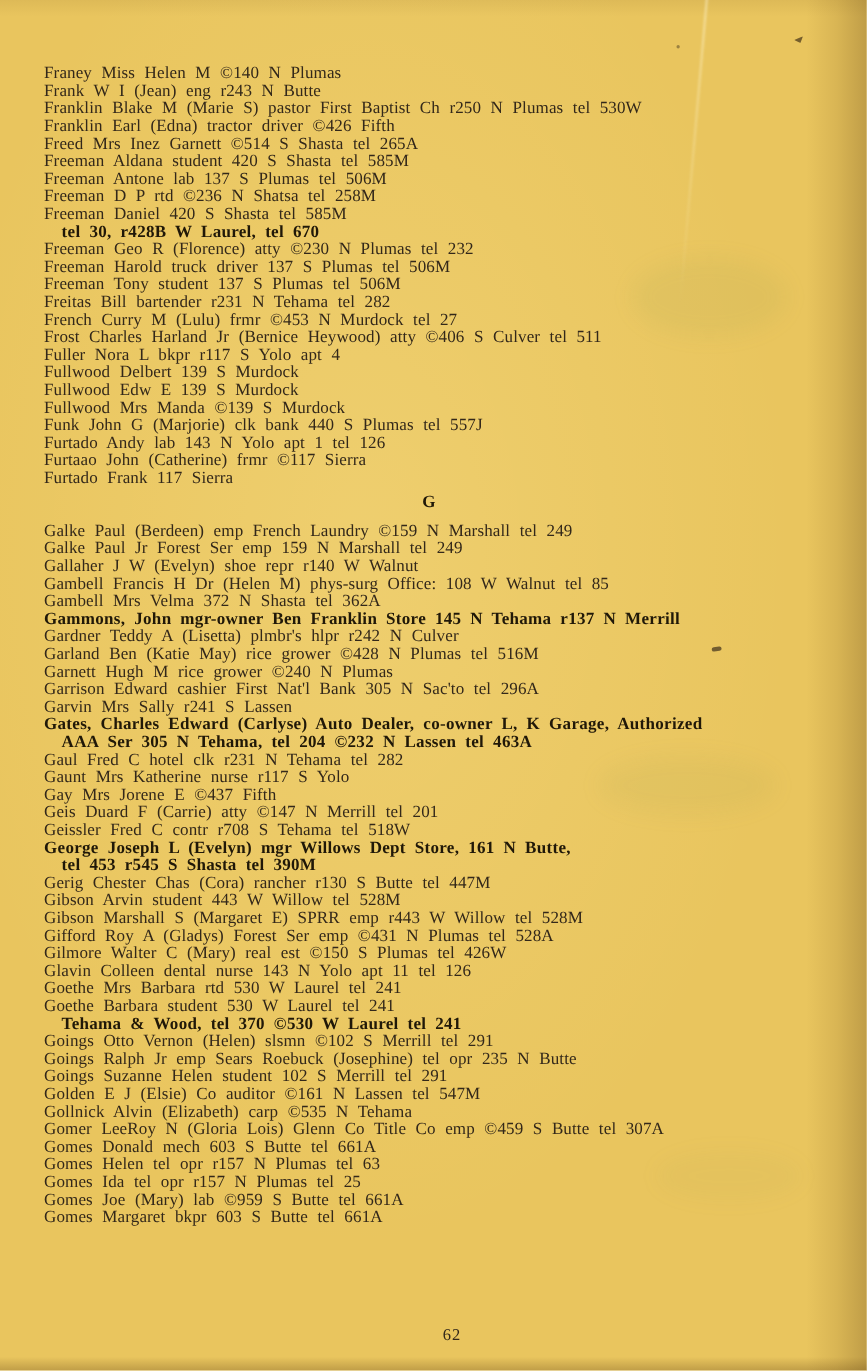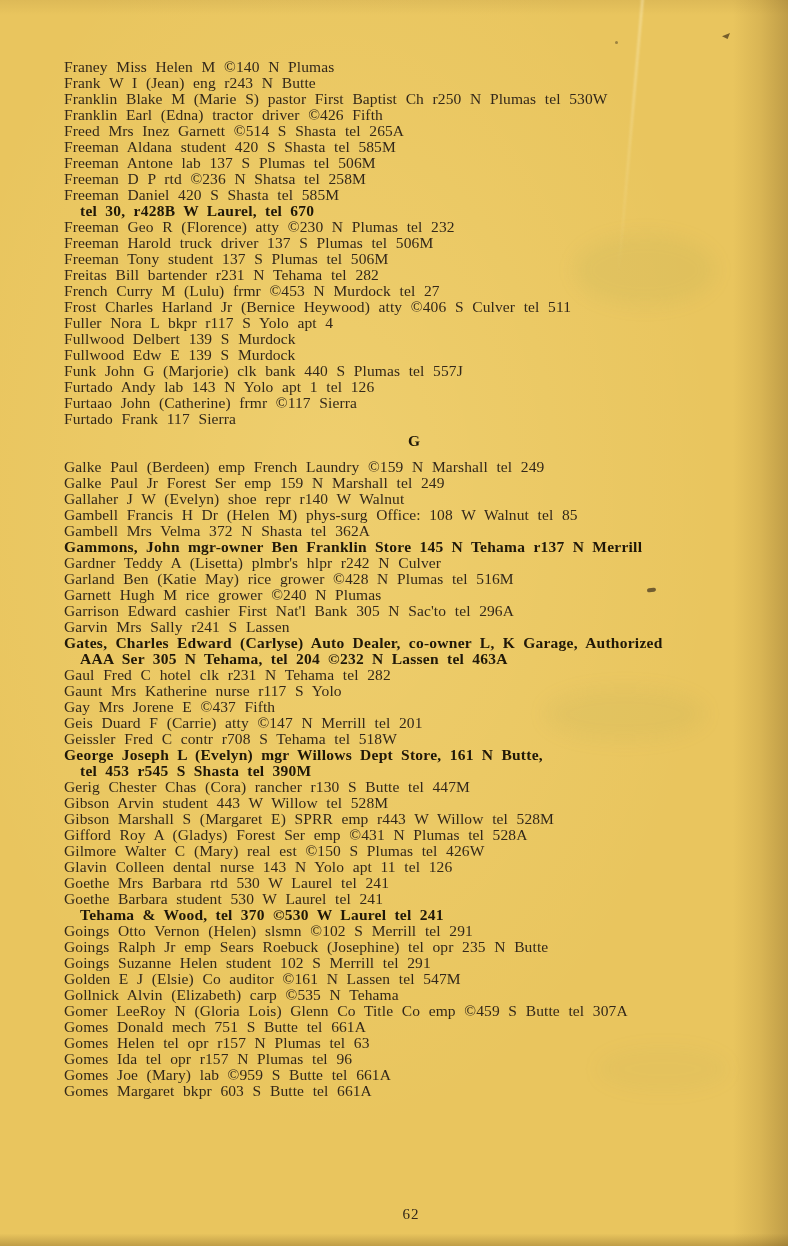--- a/index.html
+++ b/index.html
@@ -17,21 +17,21 @@
   .page{
     position:relative;width:788px;height:1246px;
     background:
       radial-gradient(ellipse at 42% 40%, rgba(255,235,160,.25) 0%, rgba(255,235,160,0) 60%),
       linear-gradient(to right, rgba(120,85,25,0) 93%, rgba(120,85,25,.14) 96.5%, rgba(95,65,18,.30) 100%),
       linear-gradient(to bottom, rgba(120,85,25,.10) 0%, rgba(120,85,25,0) 1.2%, rgba(120,85,25,0) 99%, rgba(95,65,18,.30) 100%),
       var(--paper);
     overflow:hidden;
   }
   .content{
-    position:absolute;left:64px;top:59px;width:700px;
+    position:absolute;left:40px;top:59px;width:700px;
     color:var(--ink);
     font-size:15.5px;line-height:16px;
     word-spacing:.30em;
     letter-spacing:.1px;
   }
   .entry{margin:0;}
   .entry .line{white-space:nowrap;}
   .entry .line.cont{padding-left:16px;}
   .entry.bold{
     font-weight:700;color:var(--ink-bold);letter-spacing:.25px;word-spacing:.26em;
@@ -134,20 +134,23 @@
       <div class="entry">
         <div class="line">Fuller Nora L bkpr r117 S Yolo apt 4</div>
       </div>
       <div class="entry">
         <div class="line">Fullwood Delbert 139 S Murdock</div>
       </div>
       <div class="entry">
         <div class="line">Fullwood Edw E 139 S Murdock</div>
       </div>
       <div class="entry">
+        <div class="line">Fullwood Mrs Manda ©139 S Murdock</div>
+      </div>
+      <div class="entry">
         <div class="line">Funk John G (Marjorie) clk bank 440 S Plumas tel 557J</div>
       </div>
       <div class="entry">
         <div class="line">Furtado Andy lab 143 N Yolo apt 1 tel 126</div>
       </div>
       <div class="entry">
         <div class="line">Furtaao John (Catherine) frmr ©117 Sierra</div>
       </div>
       <div class="entry">
         <div class="line">Furtado Frank 117 Sierra</div>
@@ -248,27 +251,27 @@
       <div class="entry">
         <div class="line">Golden E J (Elsie) Co auditor ©161 N Lassen tel 547M</div>
       </div>
       <div class="entry">
         <div class="line">Gollnick Alvin (Elizabeth) carp ©535 N Tehama</div>
       </div>
       <div class="entry">
         <div class="line">Gomer LeeRoy N (Gloria Lois) Glenn Co Title Co emp ©459 S Butte tel 307A</div>
       </div>
       <div class="entry">
-        <div class="line">Gomes Donald mech 751 S Butte tel 661A</div>
+        <div class="line">Gomes Donald mech 603 S Butte tel 661A</div>
       </div>
       <div class="entry">
         <div class="line">Gomes Helen tel opr r157 N Plumas tel 63</div>
       </div>
       <div class="entry">
-        <div class="line">Gomes Ida tel opr r157 N Plumas tel 96</div>
+        <div class="line">Gomes Ida tel opr r157 N Plumas tel 25</div>
       </div>
       <div class="entry">
         <div class="line">Gomes Joe (Mary) lab ©959 S Butte tel 661A</div>
       </div>
       <div class="entry">
         <div class="line">Gomes Margaret bkpr 603 S Butte tel 661A</div>
       </div>
     </div>
 
   <div class="page-number">62</div>

